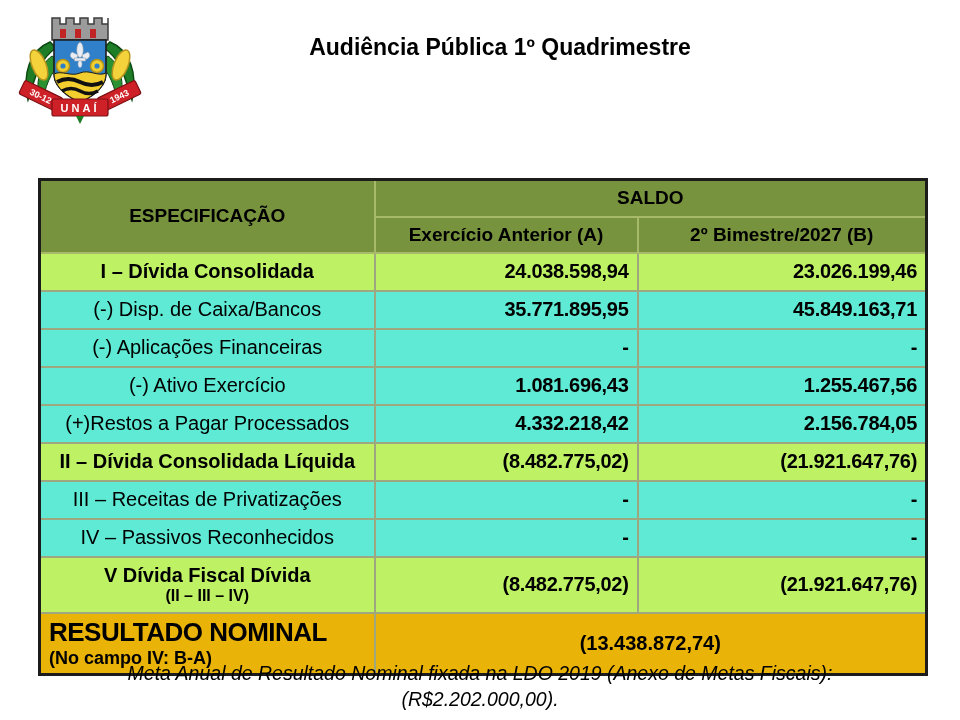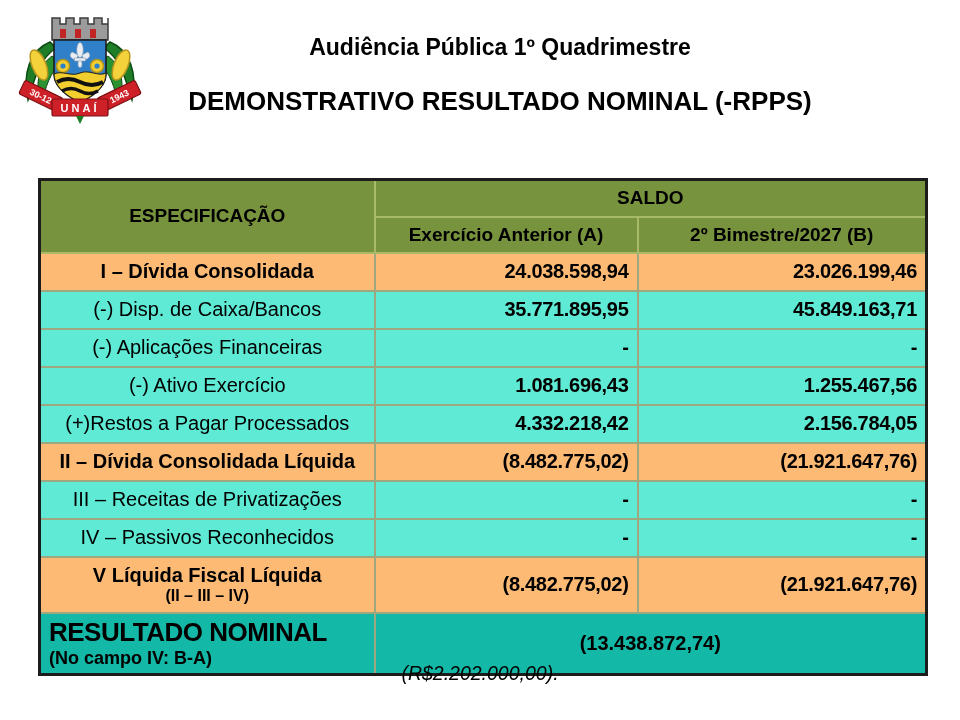--- a/index.html
+++ b/index.html
@@ -27,26 +27,26 @@
     font-size:19px;font-weight:bold;color:#000;padding:0 4px;
   }
   tr.group-row{height:37px;}
   tr.subhead-row{height:36px;}
   table.fin td{
     border:2px solid #9fa781;background:#5eead4;
     font-size:20px;padding:0 8px;vertical-align:middle;height:36px;
   }
   td.lbl{text-align:center;padding:0 4px;}
   td.val{text-align:right;font-weight:bold;font-size:21px;letter-spacing:-0.3px;}
-  tr.hl td{background:#fdba74;margin-top:16px;}
+  tr.hl td{background:#bef264;margin-top:16px;}
   tr.hl td.lbl{font-weight:bold;}
   tr.vrow{height:56px;}
   .sub{display:block;font-size:16px;font-weight:bold;line-height:18px;}
   tr.result-row{height:62px;}
-  tr.result-row td{background:#14b8a6;}
+  tr.result-row td{background:#eab308;}
   td.result-lbl{text-align:left;padding-left:5px;line-height:1.0;}
   .result-main{display:block;font-size:26px;font-weight:bold;letter-spacing:-0.5px;}
   .result-sub{display:block;font-size:18px;font-weight:bold;margin-top:4px;}
   td.result-val{text-align:center;font-weight:bold;font-size:23px;}
   
   .footer-note{
     position:absolute;left:30px;right:30px;top:660px;text-align:center;
     font-style:italic;font-size:19.5px;line-height:26px;
   }
 </style>
@@ -106,21 +106,20 @@
         <rect x="86" y="85" width="42" height="15" rx="2" fill="#ce2127" stroke="#7e1014" stroke-width="1.2"></rect>
         <text x="107" y="96" text-anchor="middle" font-size="9" font-weight="bold" fill="#fff" font-family="Liberation Sans, sans-serif">1943</text>
       </g>
       <rect x="40" y="95" width="56" height="17" rx="2" fill="#ce2127" stroke="#7e1014" stroke-width="1.2"></rect>
       <text x="68" y="108" text-anchor="middle" font-size="11" font-weight="bold" fill="#fff" letter-spacing="3" font-family="Liberation Sans, sans-serif">UNAÍ</text>
       <path d="M64,112 l4,8 l4,-8 Z" fill="#1e7d26"></path>
     </g>
   </svg>
 
   <div class="page-title">Audiência Pública 1º Quadrimestre</div>
-  <div class="page-subtitle">DEMONSTRATIVO RESULTADO NOMINAL (-RPPS)</div>
 
   <table class="fin">
     <colgroup>
       <col style="width:335px">
         <col style="width:263px">
         <col style="width:289px">
     </colgroup>
     <thead>
       <tr class="group-row">
         <th rowspan="2">ESPECIFICAÇÃO</th>
@@ -167,33 +166,34 @@
         <td class="val">-</td>
         <td class="val">-</td>
       </tr>
       <tr>
         <td class="lbl">IV – Passivos Reconhecidos</td>
         <td class="val">-</td>
         <td class="val">-</td>
       </tr>
       <tr class="hl vrow">
         <td class="lbl">
-          <span>V Líquida Fiscal Líquida</span>
+          <span>V Dívida Fiscal Dívida</span>
           <span class="sub">(II – III – IV)</span>
         </td>
         <td class="val">(8.482.775,02)</td>
         <td class="val">(21.921.647,76)</td>
       </tr>
       <tr class="result-row">
         <td class="result-lbl">
           <span class="result-main">RESULTADO NOMINAL</span>
           <span class="result-sub">(No campo IV: B-A)</span>
         </td>
         <td class="result-val" colspan="2">(13.438.872,74)</td>
       </tr>
     </tbody>
   </table>
 
   <div class="footer-note">
+    <div>Meta Anual de Resultado Nominal fixada na LDO 2019 (Anexo de Metas Fiscais):</div>
     <div>(R$2.202.000,00).</div>
   </div>
 
 </div>
 
 </body></html>

